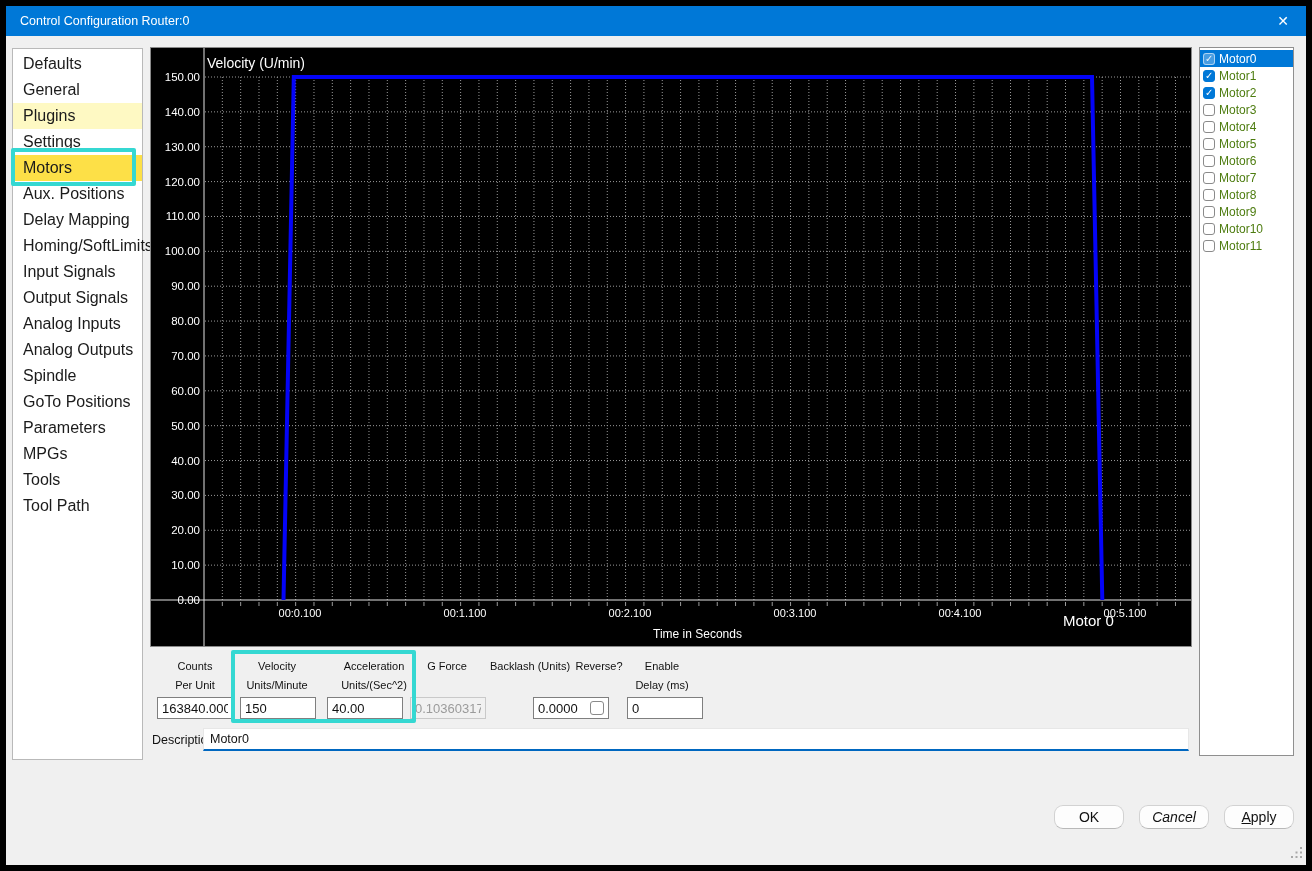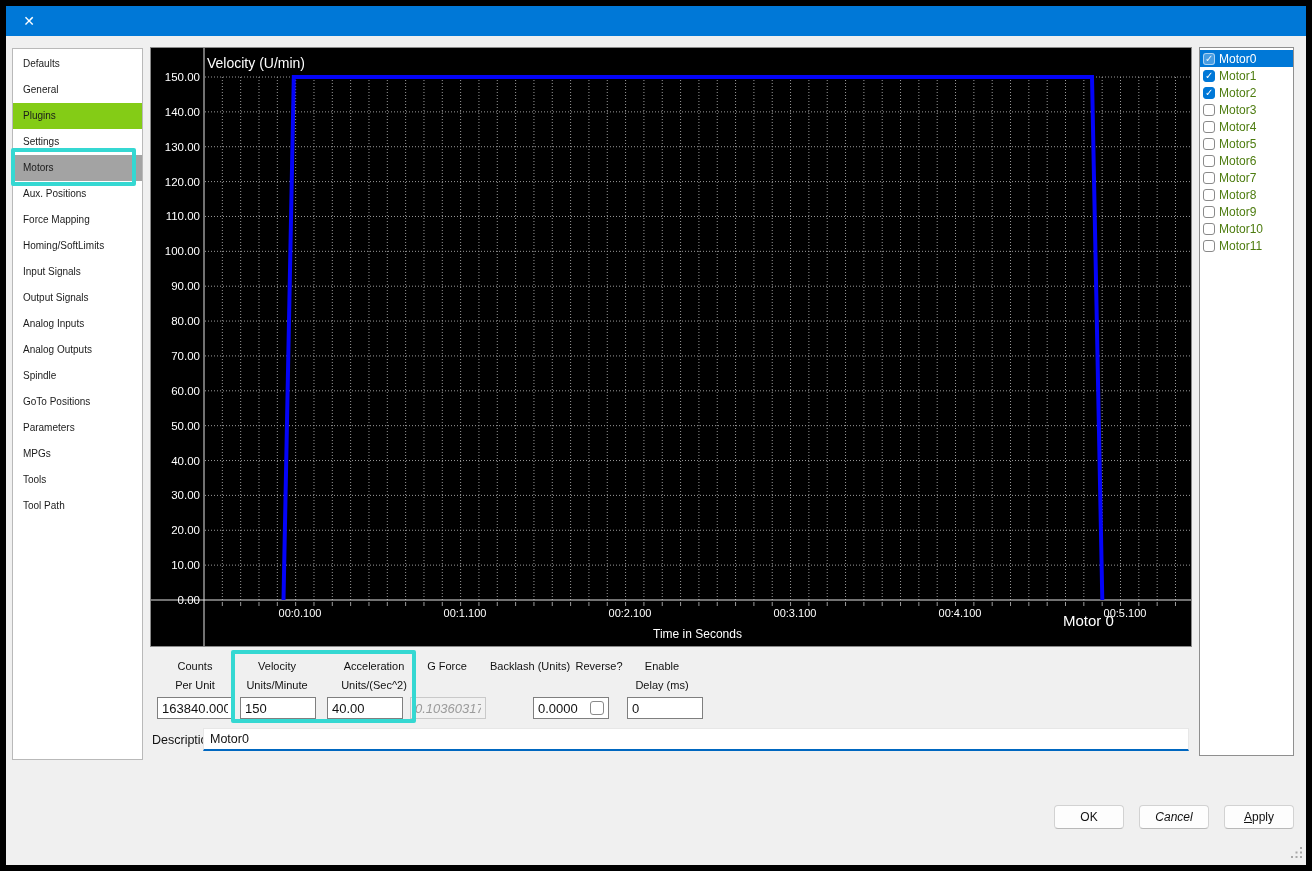--- a/index.html
+++ b/index.html
@@ -12,24 +12,24 @@
               display:flex; align-items:center; }
   .titlebar .title { flex:1; color:#fff; font-size:12.5px; padding-left:14px; }
   .close-btn { width:46px; height:30px; color:#fff; font-size:14px; display:flex;
                align-items:center; justify-content:center; cursor:default; }
 
   .body { position:absolute; left:0; top:30px; right:0; bottom:0; background:#f0f0f0; }
 
   
   .sidebar { position:absolute; left:6px; top:12px; width:131px; height:712px;
              background:#fff; border:1px solid #b9b9b9; padding-top:2px; }
-  .sb-item { height:26px; line-height:26px; padding-left:10px; font-size:10px; color:#1b1b1b;
+  .sb-item { height:26px; line-height:26px; padding-left:10px; font-size:16px; color:#1b1b1b;
              white-space:nowrap; }
-  .sb-item.hl { background:#84cc16; }
-  .sb-item.selected { background:#a3a3a3; }
+  .sb-item.hl { background:#fef9c3; }
+  .sb-item.selected { background:#fde047; }
 
   
   .chart-widget { position:absolute; left:144px; top:11px; width:1042px; height:600px;
                   background:#000; border:1px solid #8a8a8a; }
   .chart-widget svg { display:block; }
 
   
   .motor-list { position:absolute; left:1193px; top:11px; width:95px; height:709px;
                 background:#fff; border:1px solid #8f8f8f; padding-top:2px; }
   .ml-row { height:17px; display:flex; align-items:center; font-size:12px; color:#4d7c0f;
@@ -53,49 +53,50 @@
   .reverse-cb { position:absolute; left:584px; top:665px; width:14px; height:14px;
                 border:1px solid #8a8a8a; border-radius:3px; background:#fff; }
 
   .desc-label { position:absolute; left:146px; top:697px; font-size:12.5px; color:#111; }
   .desc-input { position:absolute; left:197px; top:692px; width:986px; height:23px;
                 border:1px solid #e7e7e7; border-bottom:2px solid #0067c0; background:#fff;
                 font-size:12.5px; font-family:"Liberation Sans",sans-serif; padding:0 6px; color:#111; }
 
   
   .btn { position:absolute; top:769px; width:70px; height:24px; background:#fdfdfd;
-         border:1px solid #d2d2d2; border-bottom-color:#b9b9b9; border-radius:4px;
-         font-size:12px; text-align:center; line-height:21px; color:#111; }
+         border:1px solid #d2d2d2; border-bottom-color:#b9b9b9; border-radius:9px;
+         font-size:14px; text-align:center; line-height:21px; color:#111; }
   .btn-ok { left:1048px; } .btn-cancel { left:1133px;font-style:italic; } .btn-apply { left:1218px; }
 
   
   .hl-box { position:absolute; border:4px solid #35d8d2; border-radius:2px; pointer-events:none; }
   .hl-motors { left:5px; top:112px; width:125px; height:38px; }
   .hl-velacc { left:225px; top:614px; width:185px; height:73px; }
 
   .grip { position:absolute; right:3px; bottom:6px; width:12px; height:12px; }
 </style>
 </head>
 <body>
 
 <div class="window">
   <div class="titlebar">
+    <div class="title">Control Configuration Router:0</div>
     <div class="close-btn">✕</div>
   </div>
 
   <div class="body">
 
     <div class="sidebar">
         <div class="sb-item"><span>Defaults</span></div>
         <div class="sb-item"><span>General</span></div>
         <div class="sb-item hl"><span>Plugins</span></div>
         <div class="sb-item"><span>Settings</span></div>
         <div class="sb-item selected"><span>Motors</span></div>
         <div class="sb-item"><span>Aux. Positions</span></div>
-        <div class="sb-item"><span>Force Mapping</span></div>
+        <div class="sb-item"><span>Delay Mapping</span></div>
         <div class="sb-item"><span>Homing/SoftLimits</span></div>
         <div class="sb-item"><span>Input Signals</span></div>
         <div class="sb-item"><span>Output Signals</span></div>
         <div class="sb-item"><span>Analog Inputs</span></div>
         <div class="sb-item"><span>Analog Outputs</span></div>
         <div class="sb-item"><span>Spindle</span></div>
         <div class="sb-item"><span>GoTo Positions</span></div>
         <div class="sb-item"><span>Parameters</span></div>
         <div class="sb-item"><span>MPGs</span></div>
         <div class="sb-item"><span>Tools</span></div>
@@ -320,21 +321,21 @@
         <input class="field-input" style="left: 234px;" value="150">
         <div class="field-label" style="left:368px">
           <div>Acceleration</div>
           <div>Units/(Sec^2)</div>
         </div>
         <input class="field-input" style="left: 321px;" value="40.00">
         <div class="field-label" style="left:441px">
           <div></div>
           <div>G Force</div>
         </div>
-        <input class="field-input disabled" style="left: 404px; font-style: italic;" disabled="" value="0.10360317">
+        <input class="field-input disabled" style="left: 404px;" disabled="" value="0.10360317">
         <div class="field-label" style="left:524px">
           <div></div>
           <div>Backlash (Units)</div>
         </div>
         <input class="field-input" style="left: 486px; margin-left: 41px;" value="0.0000">
         <div class="field-label" style="left:593px">
           <div></div>
           <div>Reverse?</div>
         </div>
         <span class="reverse-cb"></span>

